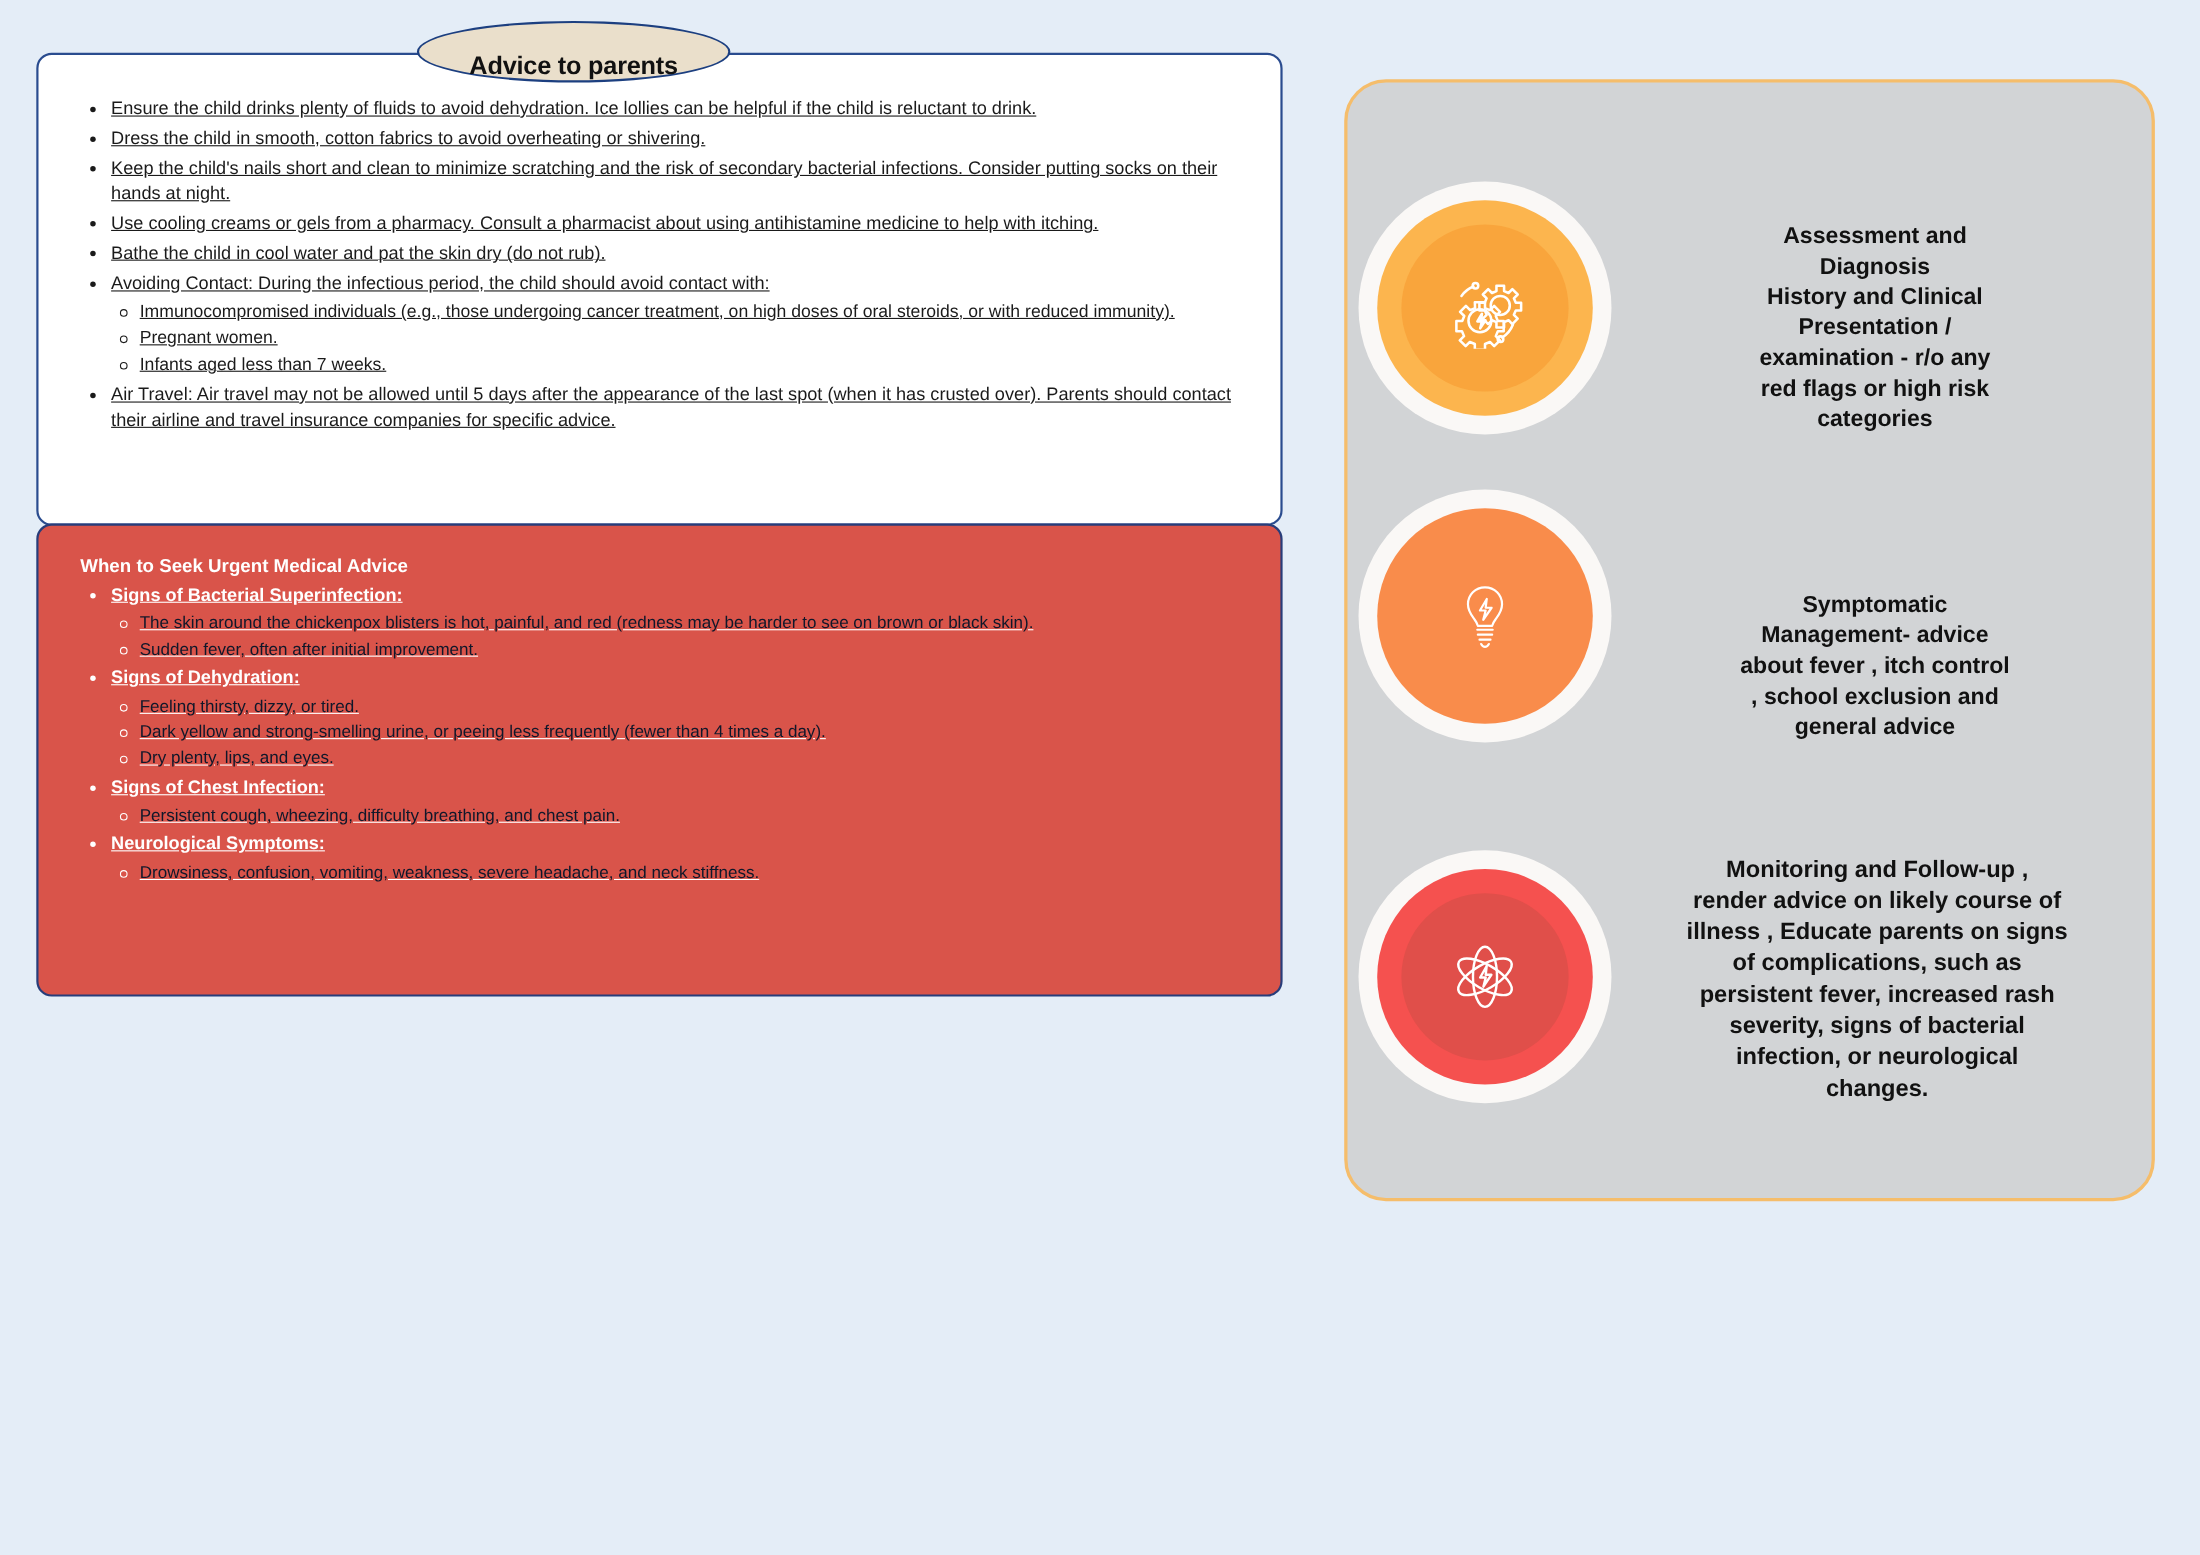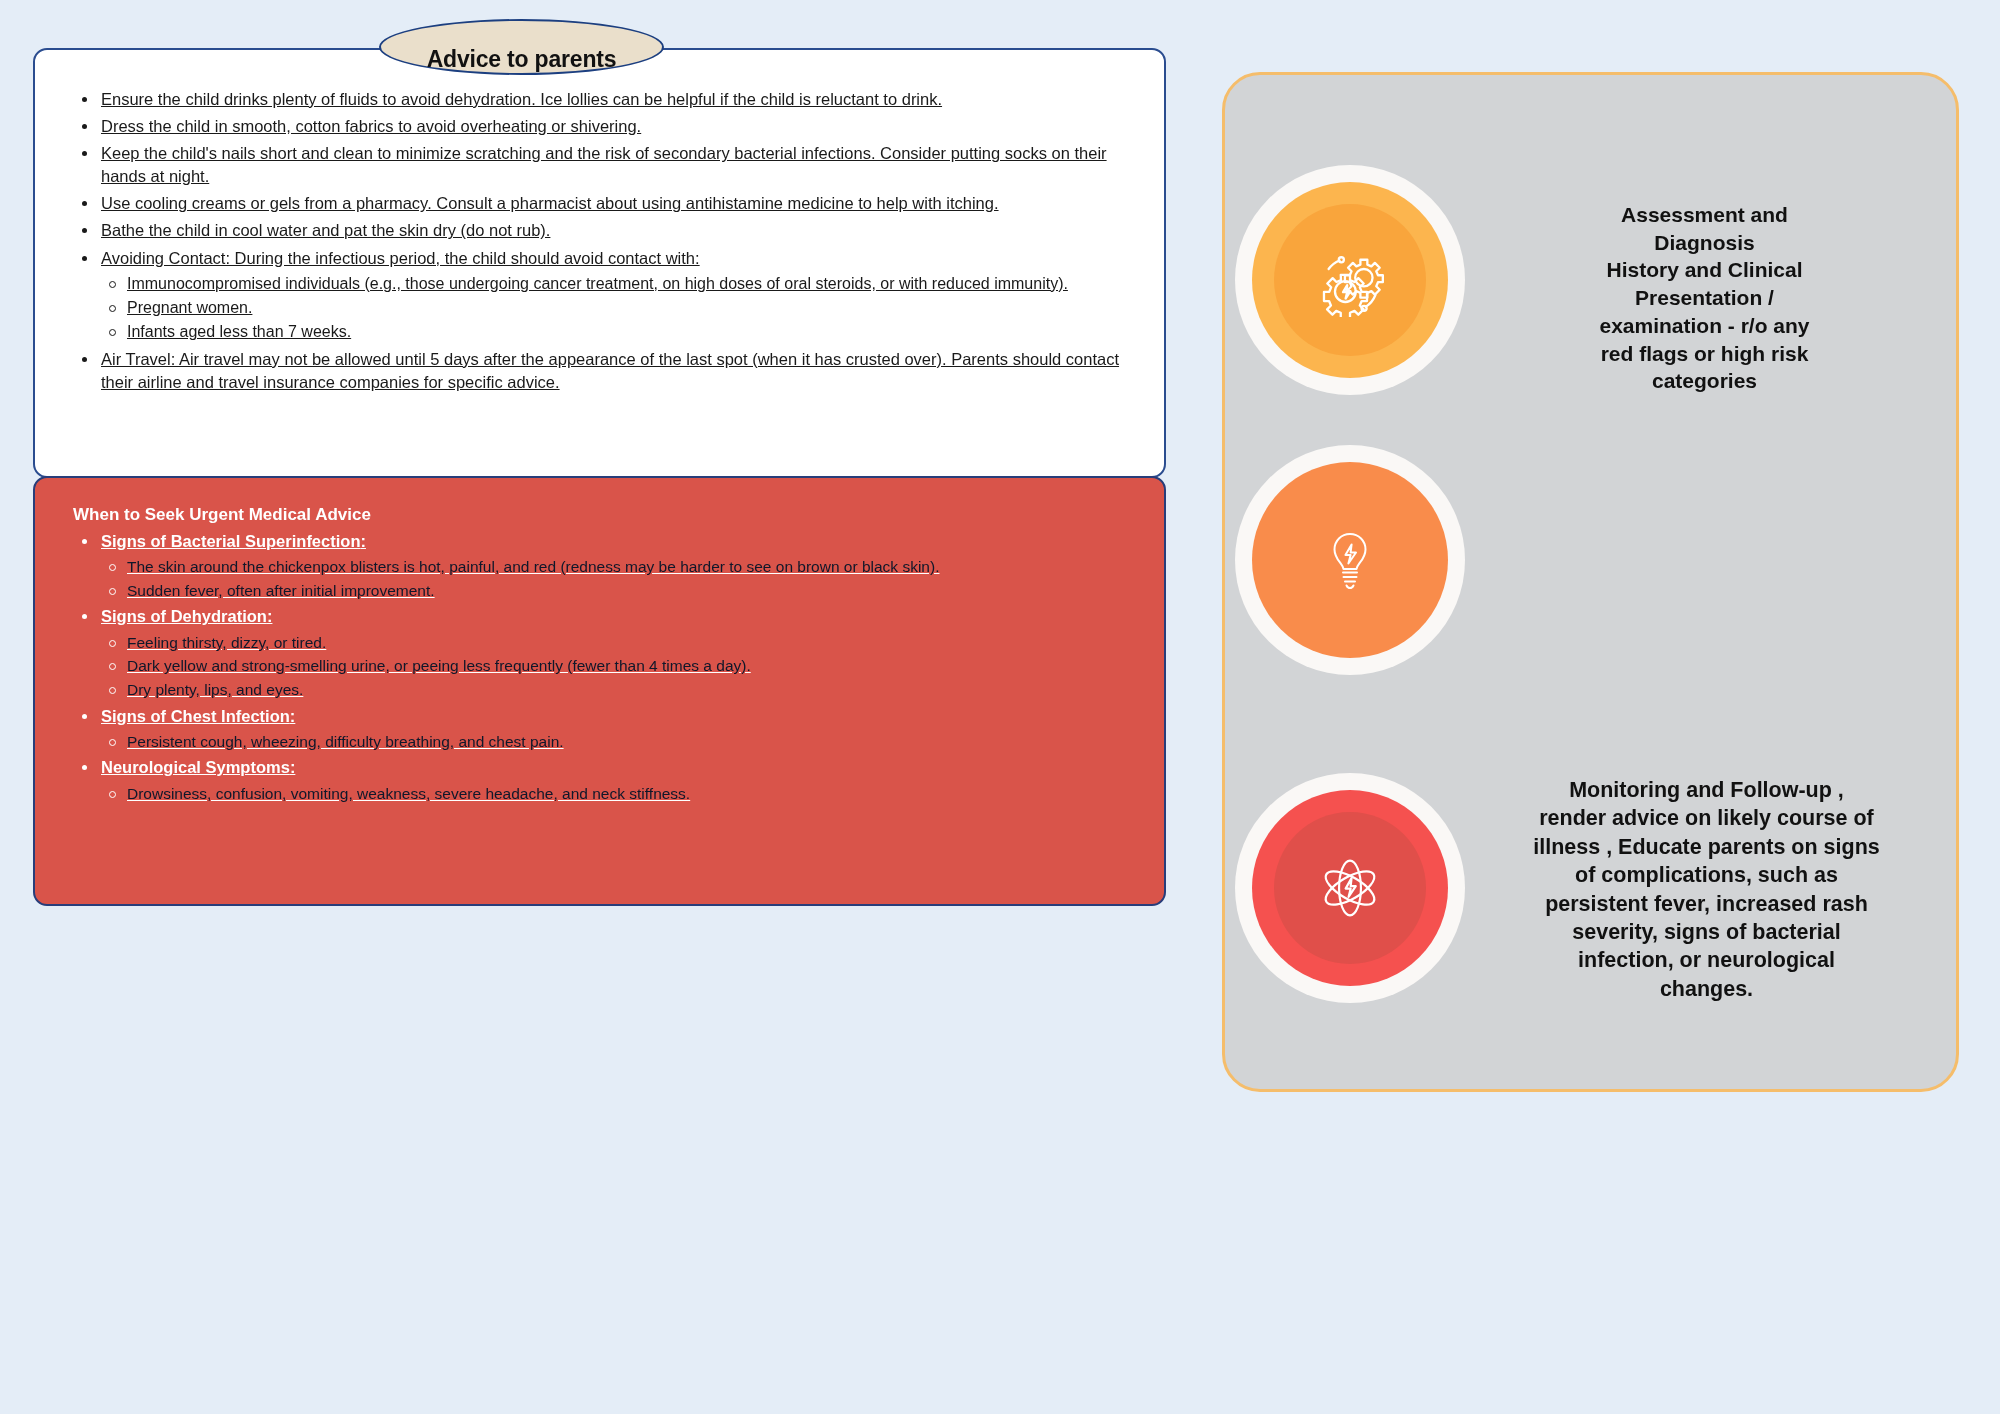--- a/index.html
+++ b/index.html
@@ -332,20 +332,25 @@
             <svg class="icon-svg" width="64" height="64" viewBox="0 0 64 64" fill="none" stroke="#ffffff" stroke-width="2" stroke-linecap="round" stroke-linejoin="round">
               <path d="M32 6c-8.8 0-15.5 6.8-15.5 15.4 0 6.3 3.3 10.2 6 13.8 1.5 2 2.6 3.8 3 5.8h13c.4-2 1.5-3.8 3-5.8 2.7-3.6 6-7.5 6-13.8C47.5 12.8 40.8 6 32 6z"></path>
               <path d="M25 44.5h14M25.5 49h13M27 53.5h10"></path>
               <path d="M28.5 57.5c.9 1.8 2 2.6 3.5 2.6s2.6-.8 3.5-2.6"></path>
               <path d="M33.6 16.5l-6.2 10.5h5.2l-2.2 8.5 7.6-11h-5.4z"></path>
             </svg>
           </div>
         </div>
       </div>
     </div>
+    <div class="step-text">Symptomatic
+Management- advice
+about fever , itch control
+, school exclusion and
+general advice</div>
   </div>
 
   <div class="step-row r3">
     <div class="circle-wrap">
       <div class="ring-outer">
         <div class="ring-mid" style="background:#f5514f;">
           <div class="ring-inner" style="background:#e04f4a;">
             <svg class="icon-svg" width="70" height="70" viewBox="0 0 64 64" fill="none" stroke="#ffffff" stroke-width="2" stroke-linecap="round" stroke-linejoin="round">
               <ellipse cx="32" cy="32" rx="10" ry="25"></ellipse>
               <ellipse cx="32" cy="32" rx="10" ry="25" transform="rotate(60 32 32)"></ellipse>

